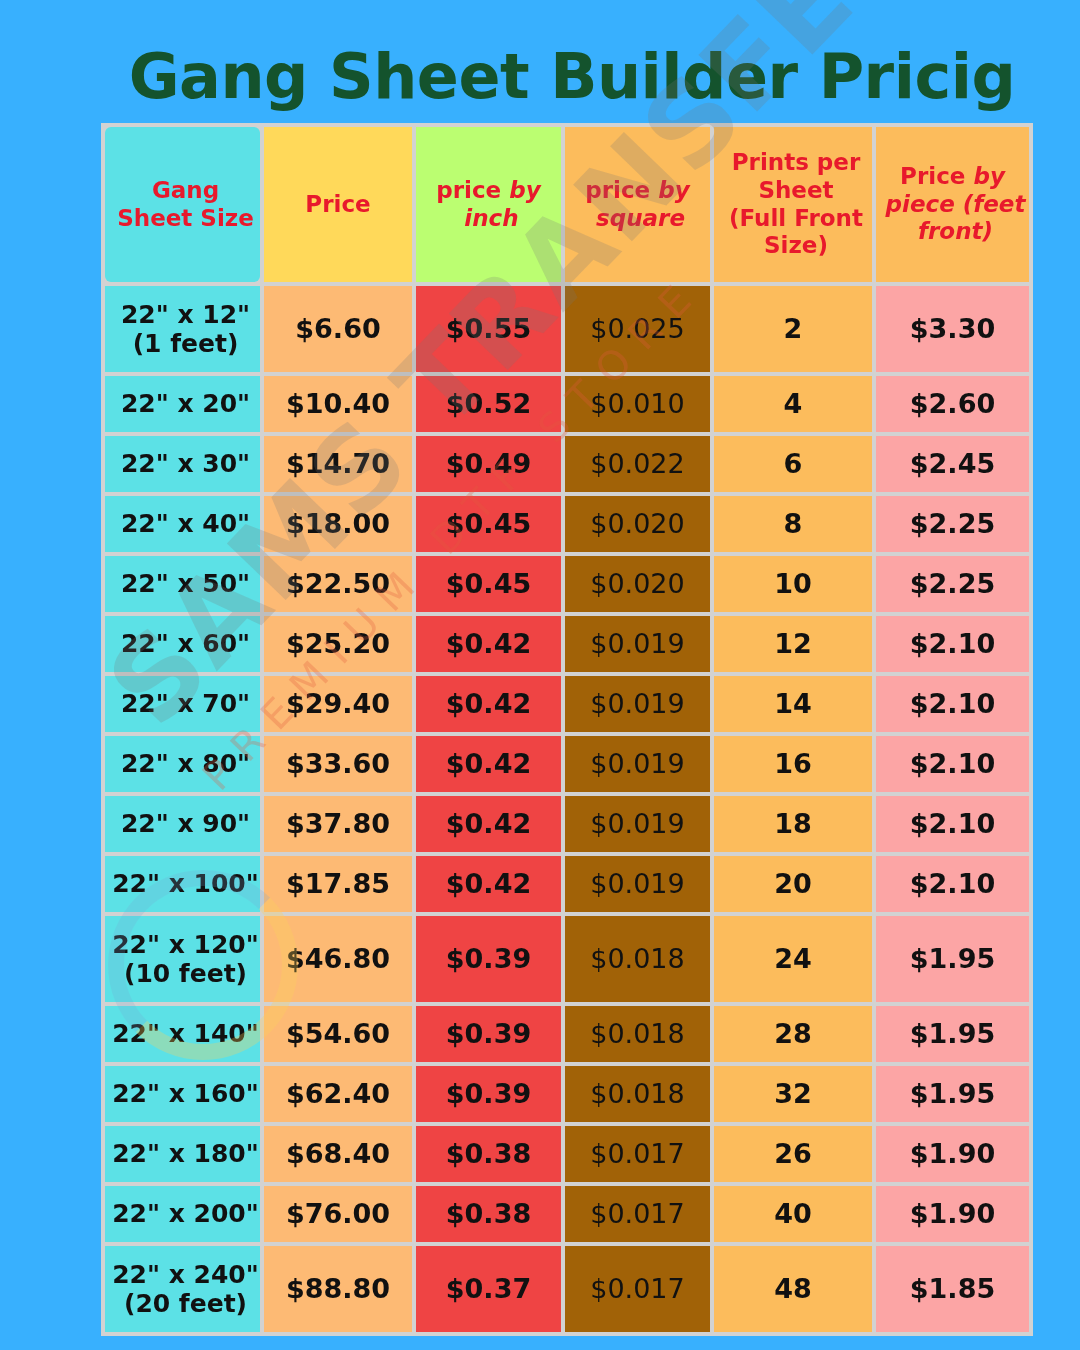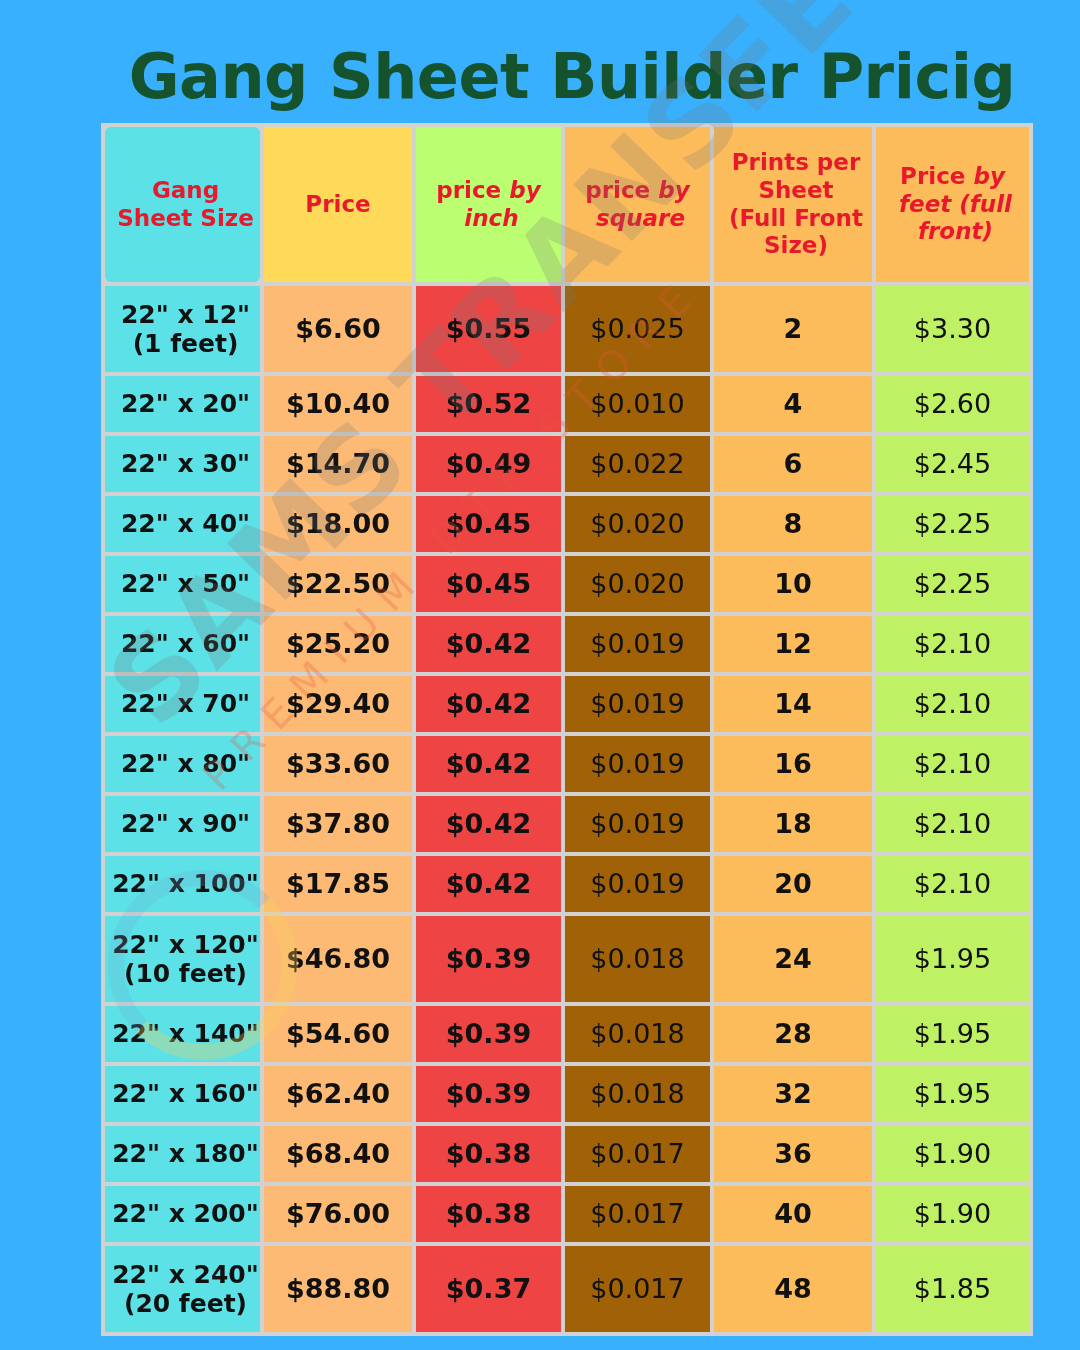--- a/index.html
+++ b/index.html
@@ -143,21 +143,21 @@
     color: #111111;
     line-height: 1.18;
   }
   tbody tr.tall td { height: 86px; }
 
   td.col-size   { background: #5ce1e6; font-weight: bold; font-size: 25px; }
   td.col-price  { background: #fdba74; font-weight: bold; }
   td.col-inch   { background: #ef4444; font-weight: bold; }
   td.col-square { background: #a16207; font-weight: normal; }
   td.col-prints { background: #fcbc5c; font-weight: bold; }
-  td.col-piece  { background: #bef264; font-weight: normal; }
+  td.col-piece  { background: #fca5a5; font-weight: bold; }
 
   .sz-line { display: block; margin-left: 6px; }
 </style>
 </head>
 <body>
 
 <div id="poster">
 
   <div id="title">Gang Sheet Builder Pricig</div>
 
@@ -195,21 +195,21 @@
             <span class="sz-line"><i>square</i></span>
           </th>
           <th class="h4">
             <span class="sz-line">Prints per</span>
             <span class="sz-line">Sheet</span>
             <span class="sz-line">(Full Front</span>
             <span class="sz-line">Size)</span>
           </th>
           <th class="h5">
             <span>Price </span><i>by</i>
-            <span class="sz-line"><i>feet (full</i></span>
+            <span class="sz-line"><i>piece (feet</i></span>
             <span class="sz-line"><i>front)</i></span>
           </th>
         </tr>
       </thead>
       <tbody id="table-body">
           <tr class="tall">
             <td class="col-size">
               <span class="sz-line">22" x 12"</span>
               <span class="sz-line">(1 feet)</span>
             </td>
@@ -340,21 +340,21 @@
             <td class="col-prints">32</td>
             <td class="col-piece">$1.95</td>
           </tr>
           <tr>
             <td class="col-size">
               <span class="sz-line">22" x 180"</span>
             </td>
             <td class="col-price">$68.40</td>
             <td class="col-inch">$0.38</td>
             <td class="col-square">$0.017</td>
-            <td class="col-prints">36</td>
+            <td class="col-prints">26</td>
             <td class="col-piece">$1.90</td>
           </tr>
           <tr>
             <td class="col-size">
               <span class="sz-line">22" x 200"</span>
             </td>
             <td class="col-price">$76.00</td>
             <td class="col-inch">$0.38</td>
             <td class="col-square">$0.017</td>
             <td class="col-prints">40</td>

